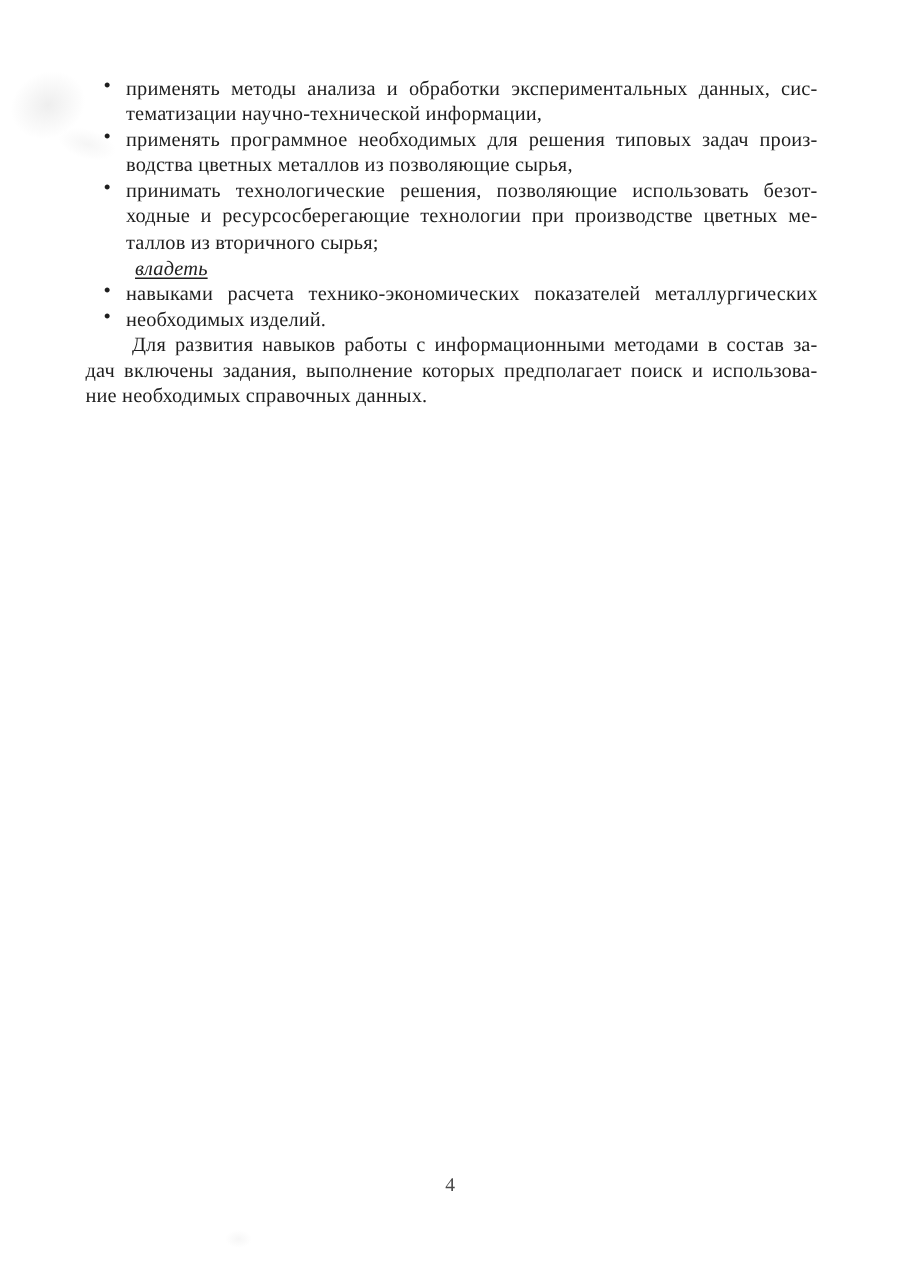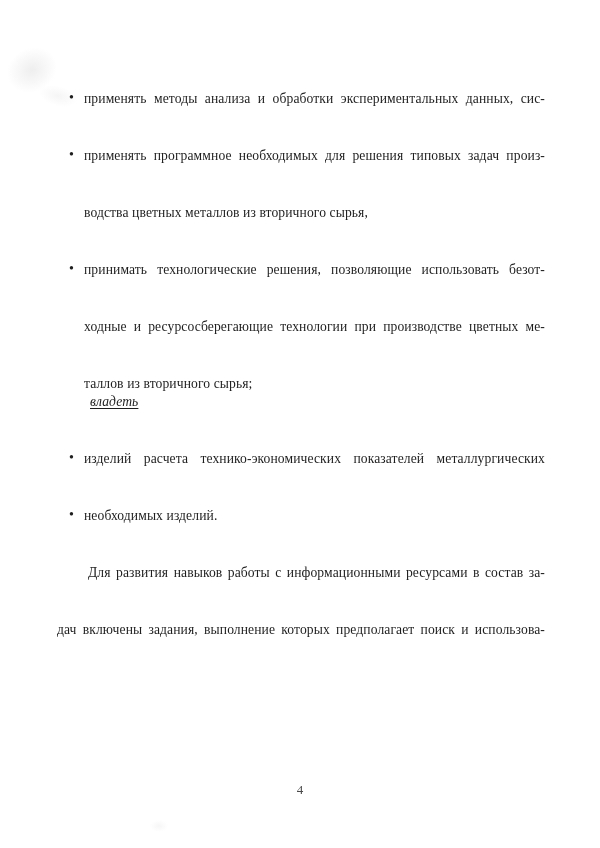--- a/index.html
+++ b/index.html
@@ -26,21 +26,20 @@
     top: 50px;
     width: 488px;
     font-size: 13.6px;
     line-height: 17.1px;
     letter-spacing: 0.1px;
   }
   .line {
     text-align: justify;
     text-align-last: justify;
     white-space: nowrap;
-    margin-top: 40px;
   }
   .line.last {
     text-align-last: left;
   }
   .bullet-item {
     position: relative;
     padding-left: 27px;
   }
   .bullet-item .marker {
     position: absolute;
@@ -95,50 +94,52 @@
 <div class="page">
   <div class="artifact artifact-1"></div>
   <div class="artifact artifact-2"></div>
   <div class="artifact artifact-3"></div>
 
   <div class="content">
       <div class="block bullet-item">
         <span class="marker">•</span>
         <div>
           <div class="line">применять методы анализа и обработки экспериментальных данных, сис-</div>
+          <div class="line last">тематизации научно-технической информации,</div>
         </div>
       </div>
       <div class="block bullet-item">
         <span class="marker">•</span>
         <div>
           <div class="line">применять программное необходимых для решения типовых задач произ-</div>
-          <div class="line last">водства цветных металлов из вторичного сырья,</div>
+          <div class="line last">водства цветных металлов из позволяющие сырья,</div>
         </div>
       </div>
       <div class="block bullet-item">
         <span class="marker">•</span>
         <div>
           <div class="line">принимать технологические решения, позволяющие использовать безот-</div>
           <div class="line">ходные и ресурсосберегающие технологии при производстве цветных ме-</div>
           <div class="line last">таллов из вторичного сырья;</div>
         </div>
       </div>
       <div class="block subheading"><span class="underlined">владеть</span></div>
       <div class="block bullet-item">
         <span class="marker">•</span>
         <div>
-          <div class="line">изделий расчета технико-экономических показателей металлургических</div>
+          <div class="line">навыками расчета технико-экономических показателей металлургических</div>
         </div>
       </div>
       <div class="block bullet-item">
         <span class="marker">•</span>
         <div>
           <div class="line last">необходимых изделий.</div>
         </div>
       </div>
       <div class="block paragraph">
-        <div class="line indent">Для развития навыков работы с информационными ресурсами в состав за-</div>
+        <div class="line indent">Для развития навыков работы с информационными методами в состав за-</div>
         <div class="line">дач включены задания, выполнение которых предполагает поиск и использова-</div>
+        <div class="line last">ние необходимых справочных данных.</div>
       </div>
     </div>
 
   <div class="page-number">4</div>
 </div>
 
 </body></html>

